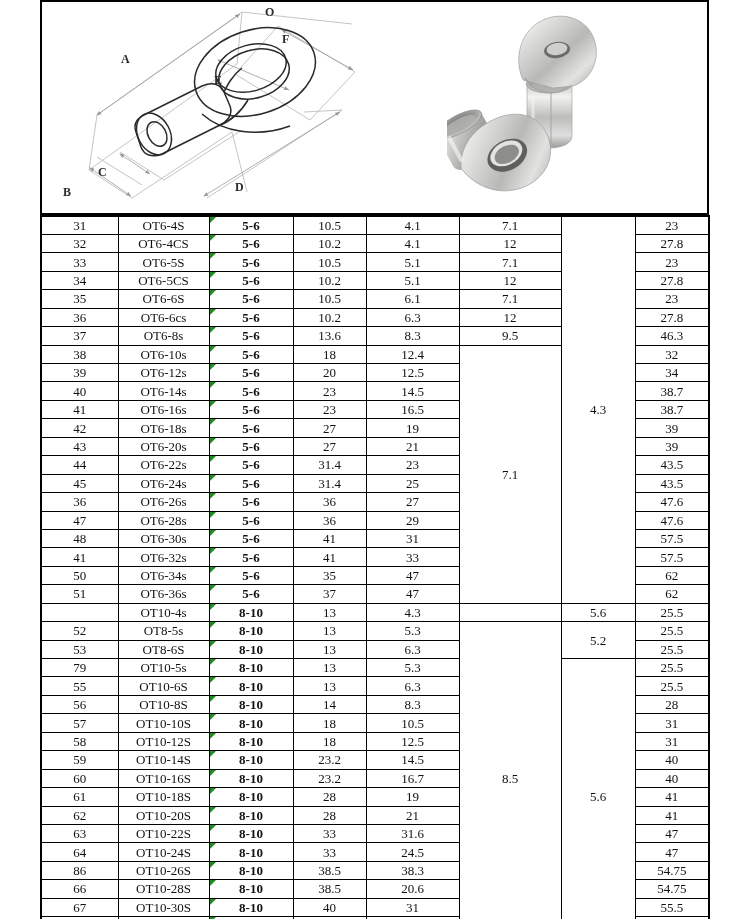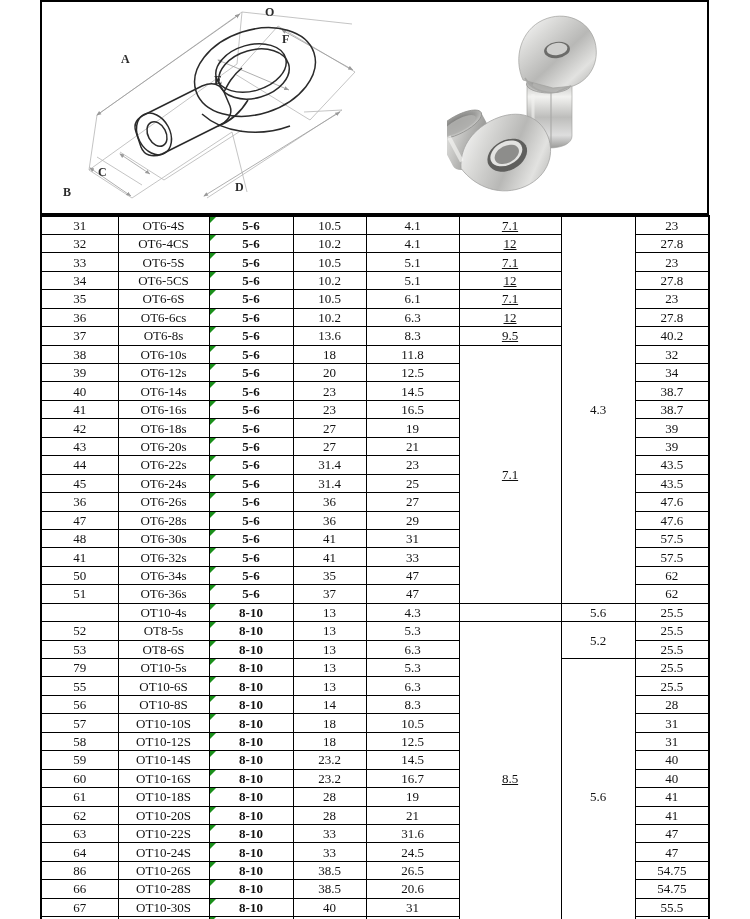--- a/index.html
+++ b/index.html
@@ -35,21 +35,21 @@
     text-align:center; vertical-align:middle;
     font-size:13px; color:#111; height:18.45px; padding:0 1px;
     position:relative; overflow:hidden; white-space:nowrap;
     line-height:1;
   }
   #spec-table td.c1 { width:77px; }
   #spec-table td.c2 { width:91px; }
   #spec-table td.c3 { width:84px;font-weight:bold; }
   #spec-table td.c4 { width:73px; }
   #spec-table td.c5 { width:93px; }
-  #spec-table td.c6 { width:102px;text-decoration:underline; }
+  #spec-table td.c6 { width:102px; }
   #spec-table td.c7 { width:74px; }
   #spec-table td.c8 { width:74px; }
 
   
   td.flag::before {
     content:""; position:absolute; left:0; top:0;
     width:0; height:0;
     border-top:6px solid #1a8f1a;
     border-right:6px solid transparent;
   }
@@ -272,28 +272,28 @@
           <td class="c6">12</td>
           <td class="c8">27.8</td>
         </tr>
         <tr>
           <td class="c1">37</td>
           <td class="c2">OT6-8s</td>
           <td class="c3 flag">5-6</td>
           <td class="c4">13.6</td>
           <td class="c5">8.3</td>
           <td class="c6">9.5</td>
-          <td class="c8">40.2</td>
+          <td class="c8">46.3</td>
         </tr>
         <tr>
           <td class="c1">38</td>
           <td class="c2">OT6-10s</td>
           <td class="c3 flag">5-6</td>
           <td class="c4">18</td>
-          <td class="c5">11.8</td>
+          <td class="c5">12.4</td>
           <td class="c6" rowspan="14">7.1</td>
           <td class="c8">32</td>
         </tr>
         <tr>
           <td class="c1">39</td>
           <td class="c2">OT6-12s</td>
           <td class="c3 flag">5-6</td>
           <td class="c4">20</td>
           <td class="c5">12.5</td>
           <td class="c8">34</td>
@@ -509,21 +509,21 @@
           <td class="c3 flag">8-10</td>
           <td class="c4">33</td>
           <td class="c5">24.5</td>
           <td class="c8">47</td>
         </tr>
         <tr>
           <td class="c1">86</td>
           <td class="c2">OT10-26S</td>
           <td class="c3 flag">8-10</td>
           <td class="c4">38.5</td>
-          <td class="c5">26.5</td>
+          <td class="c5">38.3</td>
           <td class="c8">54.75</td>
         </tr>
         <tr>
           <td class="c1">66</td>
           <td class="c2">OT10-28S</td>
           <td class="c3 flag">8-10</td>
           <td class="c4">38.5</td>
           <td class="c5">20.6</td>
           <td class="c8">54.75</td>
         </tr>

